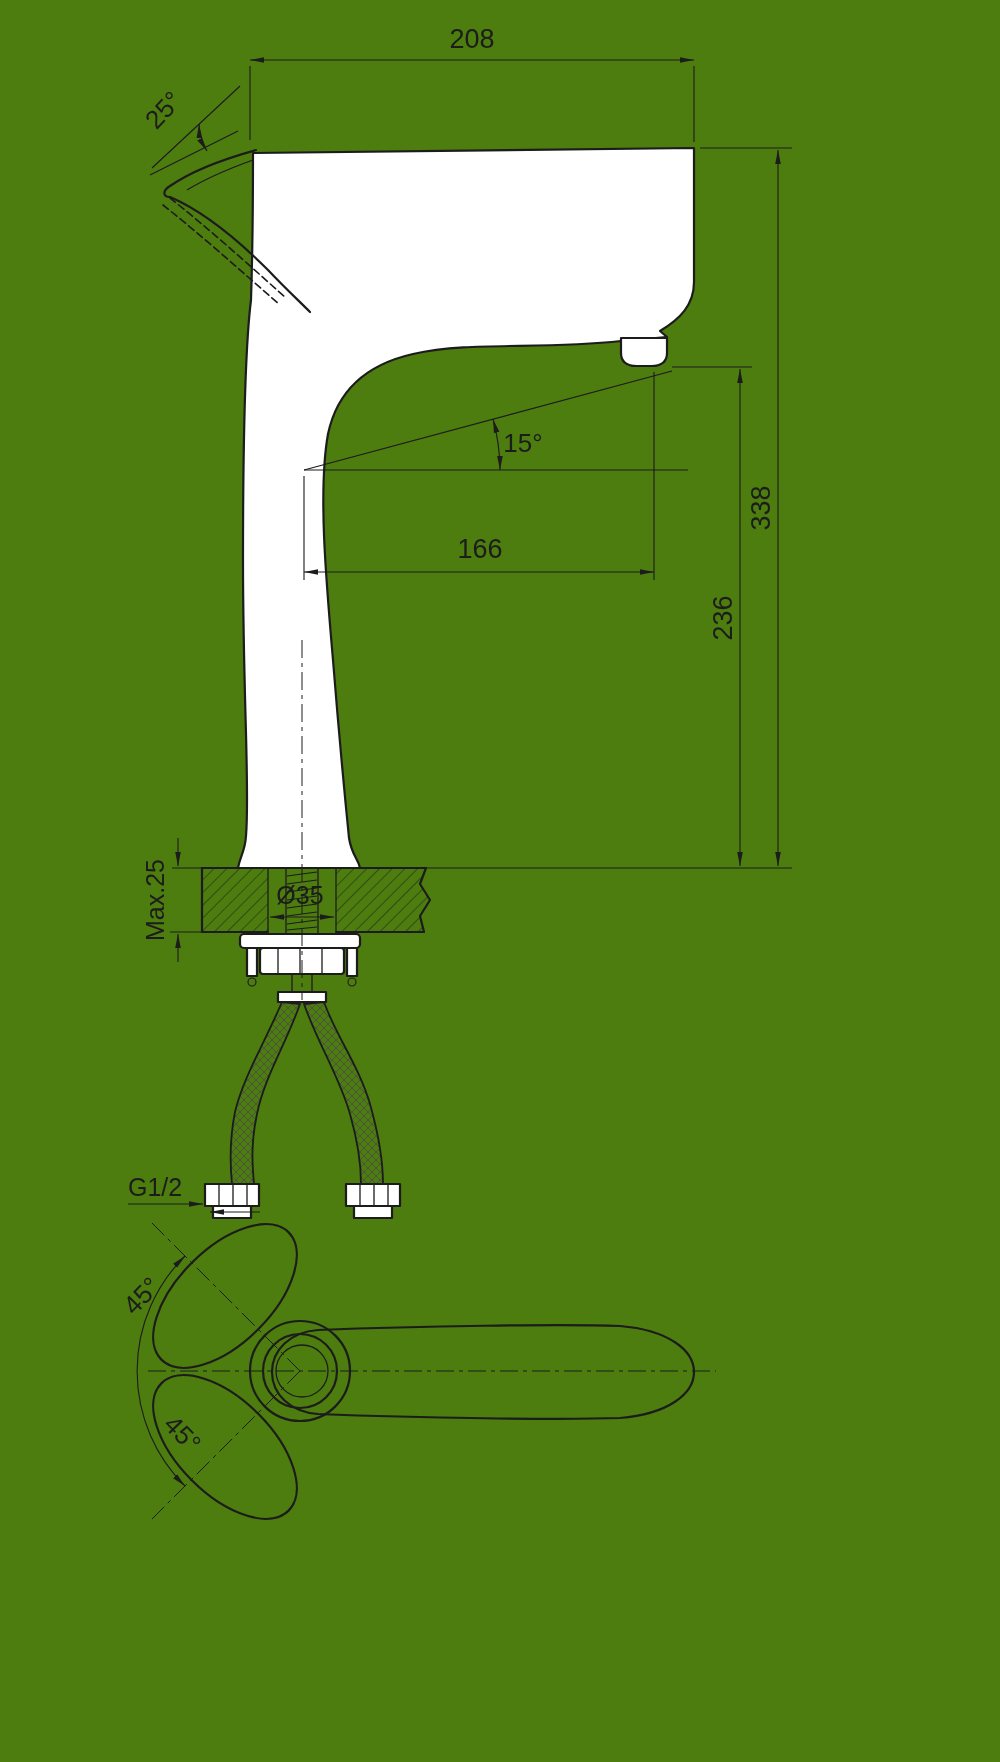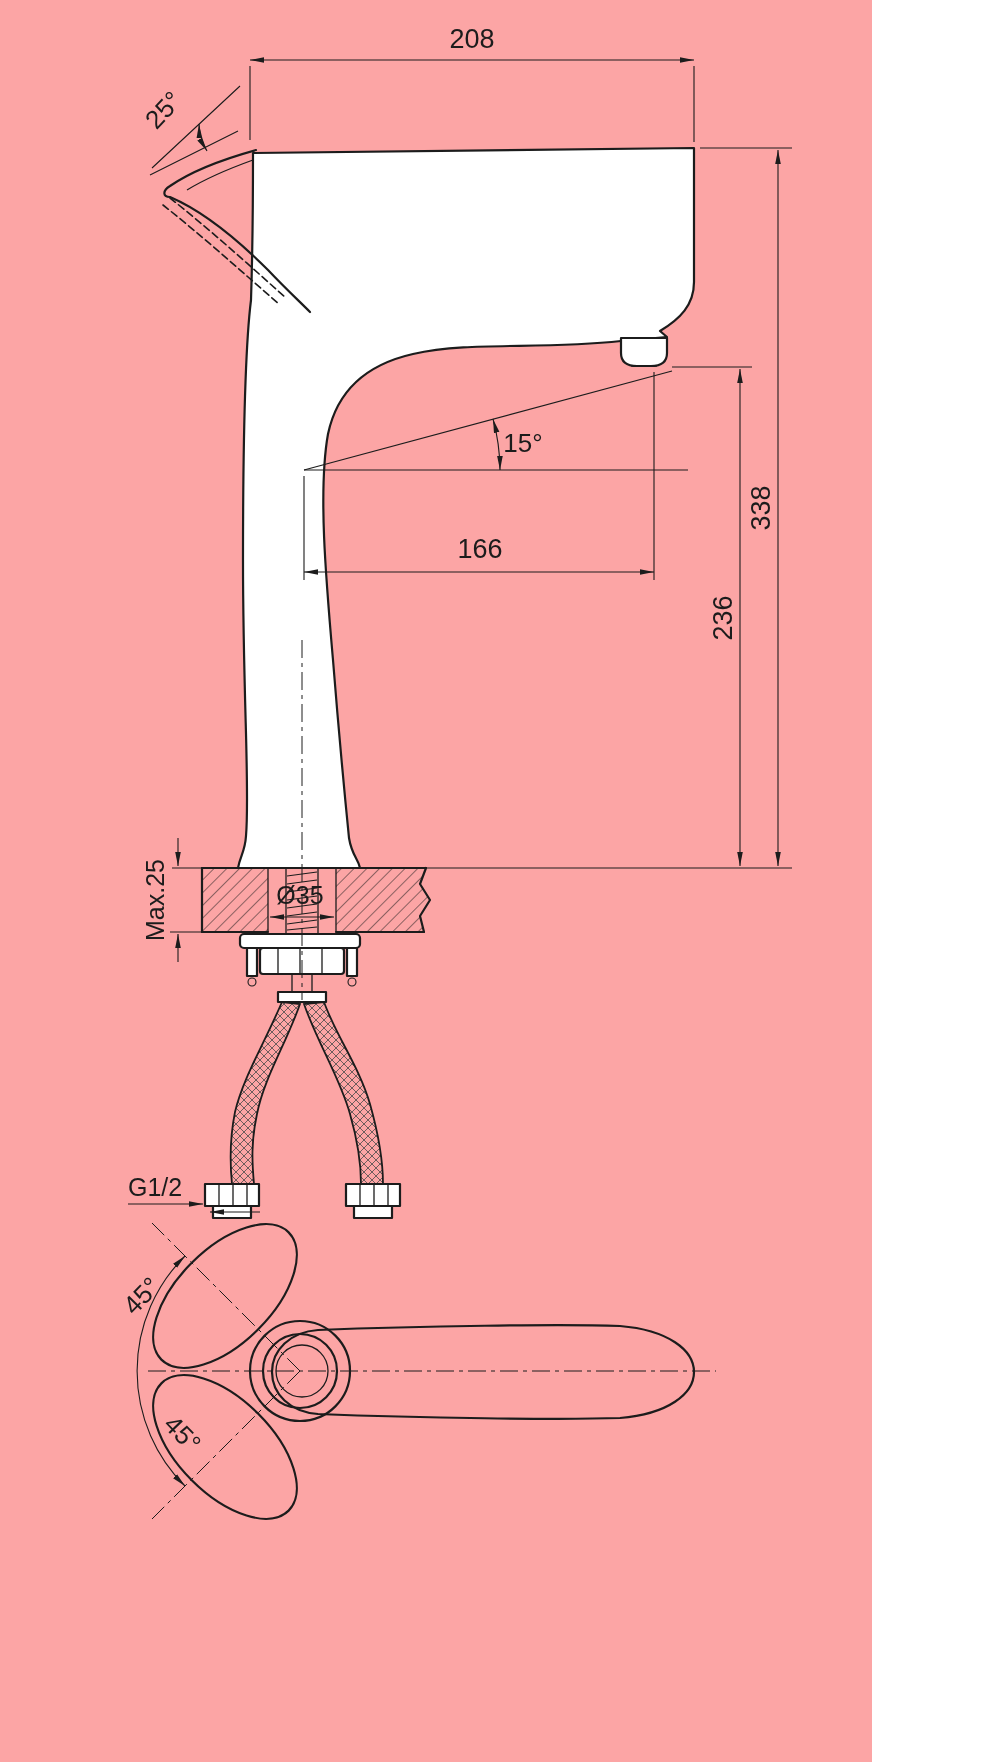--- a/index.html
+++ b/index.html
@@ -1,16 +1,16 @@
 <!DOCTYPE html>
 <html><head>
 <meta charset="utf-8">
 <style>
   html,body{margin:0;padding:0;background:#ffffff;}
-  .canvas{position:relative;width:872px;height:1762px;background:#fca5a5;overflow:hidden;}
+  .canvas{position:relative;width:1000px;height:1762px;background:#4d7c0f;overflow:hidden;}
   svg{display:block;}
   text{font-family:"Liberation Sans", sans-serif;fill:#1c1c1c;}
   .dimtext{font-size:27px;}
   .lbltext{font-size:25px;}
   .angtext{font-size:26px;}
   .obj{stroke:#1c1c1c;stroke-width:2.2;fill:none;stroke-linecap:round;stroke-linejoin:round;}
   .objfill{stroke:#1c1c1c;stroke-width:2.2;fill:#ffffff;stroke-linejoin:round;}
   .thin{stroke:#1c1c1c;stroke-width:1.1;fill:none;}
   .dim{stroke:#1c1c1c;stroke-width:1.1;fill:none;marker-start:url(#arr);marker-end:url(#arr);}
   .dimend{stroke:#1c1c1c;stroke-width:1.1;fill:none;marker-end:url(#arr);}

